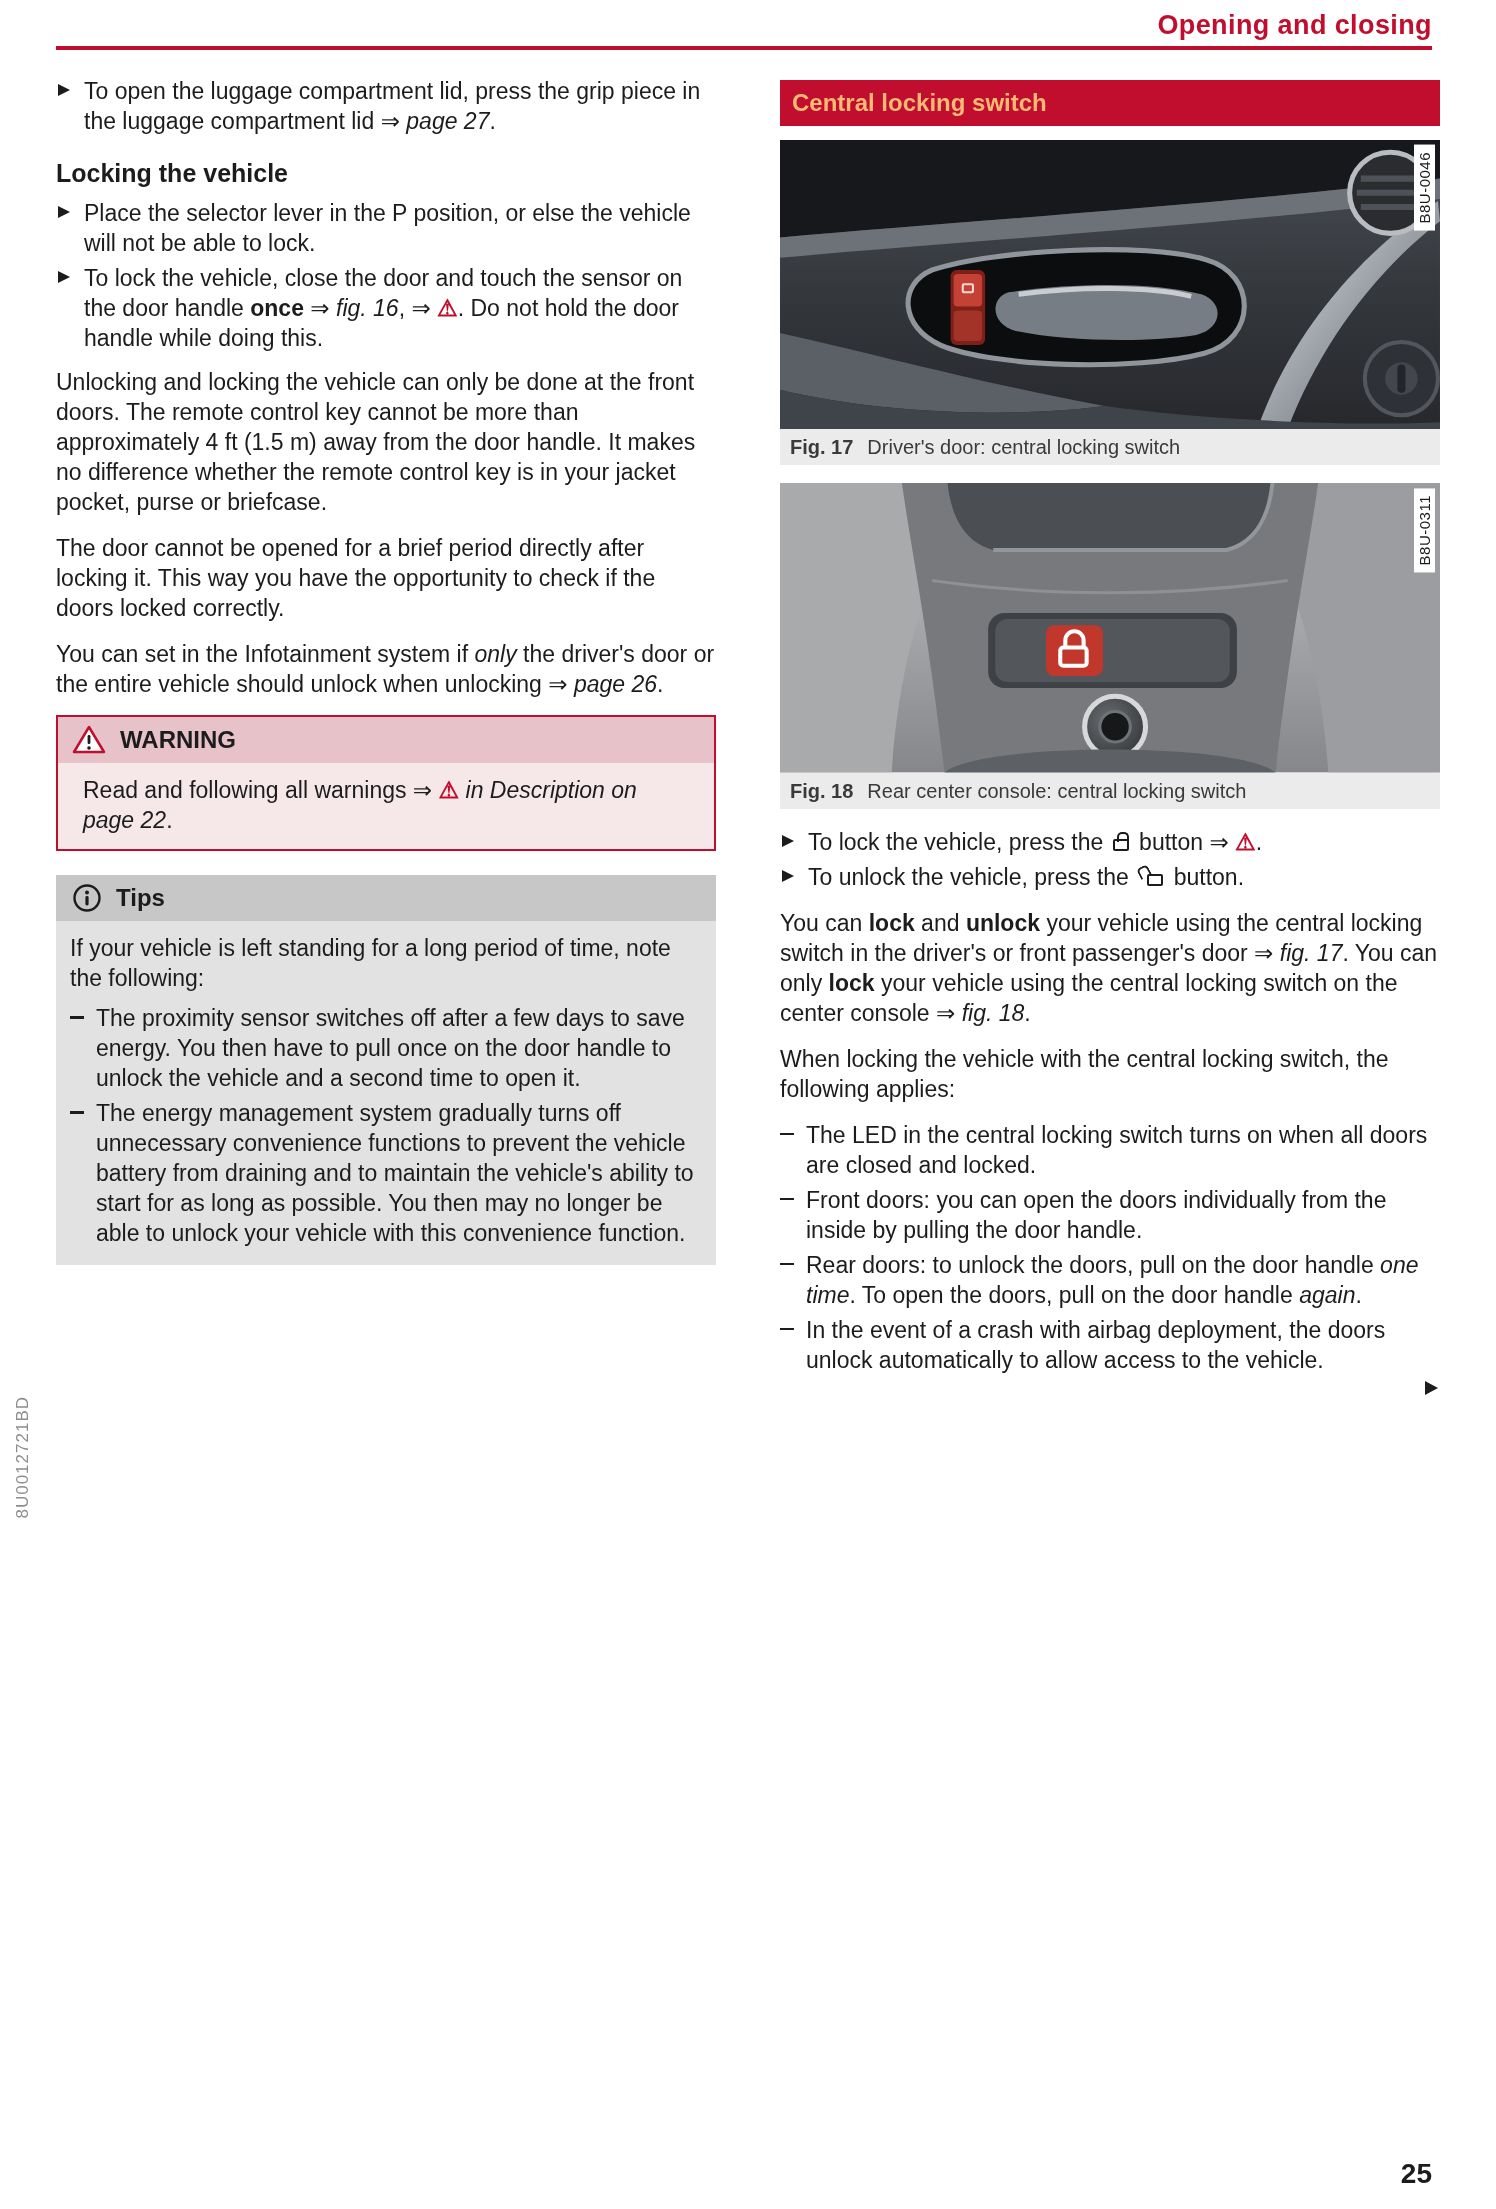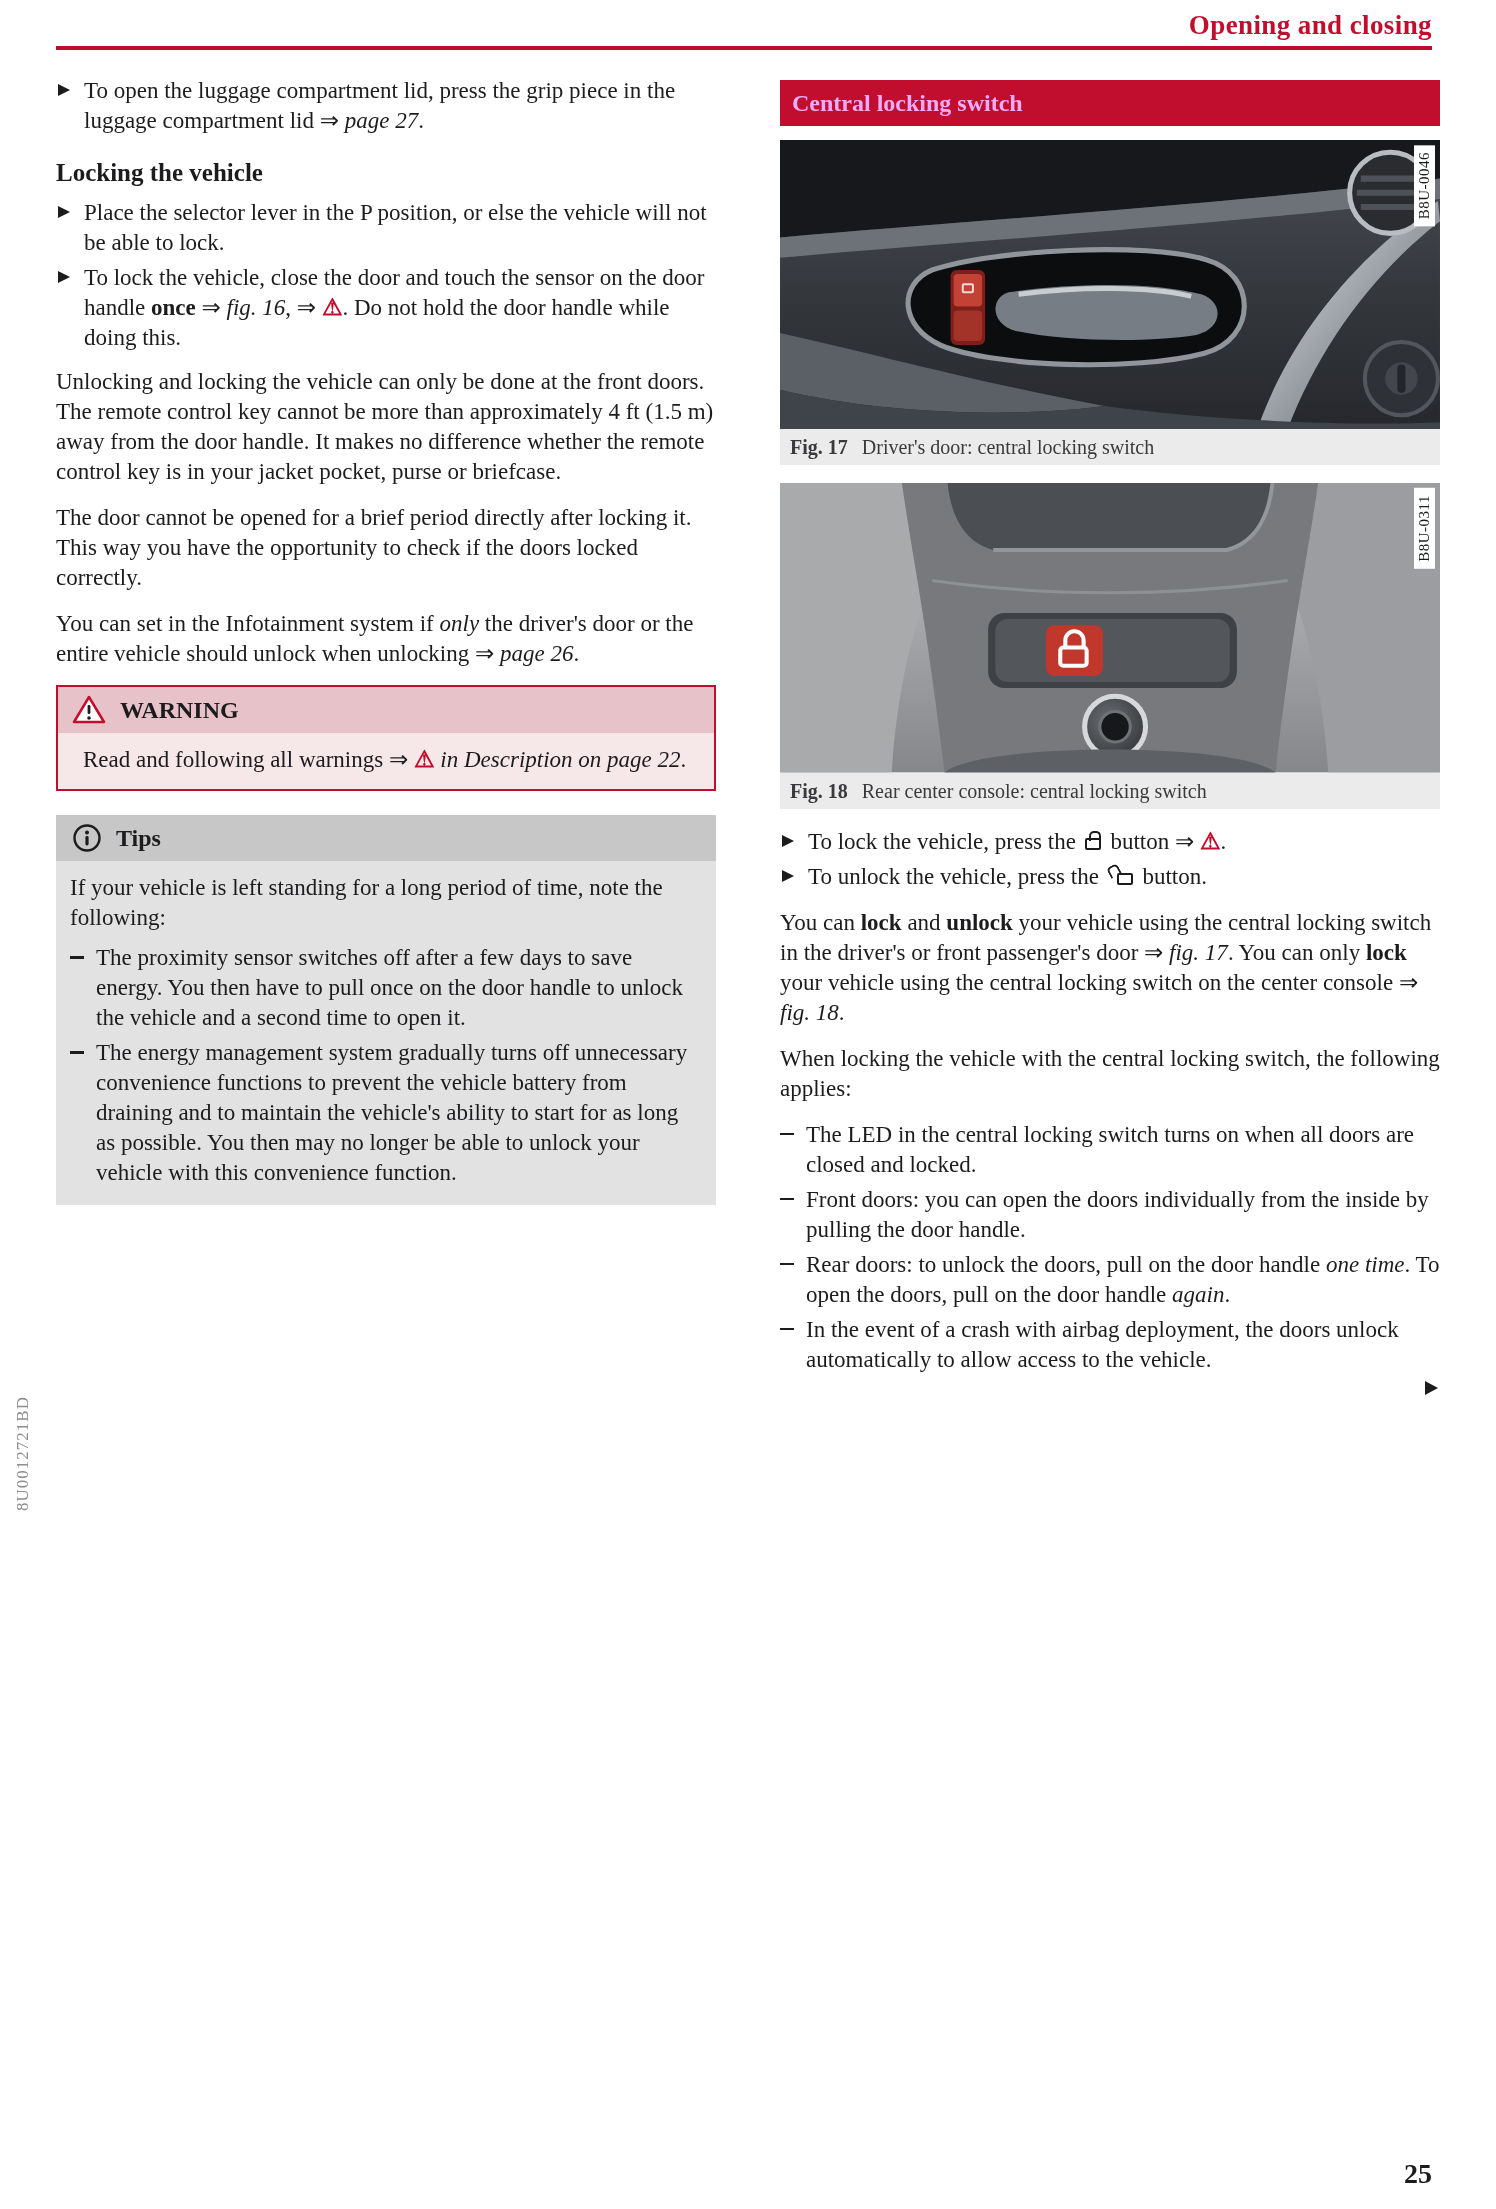--- a/index.html
+++ b/index.html
@@ -1,18 +1,18 @@
 <!DOCTYPE html>
 <html><head>
 <meta charset="utf-8">
 <style>
   *{margin:0;padding:0;box-sizing:border-box;}
   html,body{background:#ffffff;}
   .page{position:relative;width:1488px;height:2209px;background:#fff;overflow:hidden;
-        font-family:Liberation Serif, serif;font-size:23px;line-height:30px;color:#1c1c1e;}
+        font-family:Liberation Sans, sans-serif;font-size:23px;line-height:30px;color:#1c1c1e;}
   .page-header{padding:10px 56px 0;}
   .header-title{text-align:right;color:#c20e2e;font-weight:700;font-size:27px;letter-spacing:.4px;}
   .header-rule{height:4px;background:#c20e2e;margin-top:6px;}
   .columns{display:flex;gap:64px;padding:26px 56px 0;}
   .col{flex:0 0 660px;width:660px;}
   .subheading{font-size:25px;font-weight:700;margin:22px 0 10px;}
   .para{margin:0 0 16px;}
   .tri-item{position:relative;padding-left:28px;margin:0 0 5px;}
   .tri{position:absolute;left:2px;top:8px;width:0;height:0;border-left:12px solid #1c1c1e;
        border-top:6px solid transparent;border-bottom:6px solid transparent;}
@@ -24,21 +24,21 @@
   .warning-box{border:2.5px solid #c20e2e;margin:8px 0 24px;}
   .warn-head{display:flex;align-items:center;gap:14px;background:#e7c3c9;padding:8px 14px;
              font-weight:700;font-size:24px;}
   .warn-body{background:#f6e7e9;padding:12px 25px 4px;}
   .warn-body .para{margin-bottom:10px;}
   .tips-box{margin:12px 0 0;}
   .tips-head{display:flex;align-items:center;gap:14px;background:#c7c7c7;padding:8px 16px;
              font-weight:700;font-size:24px;}
   .tips-body{background:#e2e2e2;padding:12px 14px 12px;}
   .tips-body .para{margin-bottom:10px;}
-  .section-bar{background:#c20e2e;color:#f0abfc;font-weight:700;font-size:24px;padding:8px 12px;margin:4px 0 0;}
+  .section-bar{background:#c20e2e;color:#fdba74;font-weight:700;font-size:24px;padding:8px 12px;margin:4px 0 0;}
   .fig{margin:14px 0 18px;}
   .photo{position:relative;}
   .photo svg{display:block;width:100%;height:auto;}
   .side-code{position:absolute;top:5px;right:5px;background:#fff;color:#1c1c1e;font-size:15px;line-height:1;
              padding:7px 3px;writing-mode:vertical-rl;transform:rotate(180deg);letter-spacing:.5px;}
   .fig-caption{background:#ebebeb;color:#3a3a3c;font-size:20px;line-height:24px;padding:6px 10px;}
   .fig-label{font-weight:700;margin-right:14px;}
   .actions{margin-top:8px;}
   .inline-icon{display:inline-block;position:relative;vertical-align:baseline;}
   .lock-closed-icon{width:16px;height:12px;border:2px solid #1c1c1e;border-radius:2px;margin:0 4px 0 3px;top:1px;}

